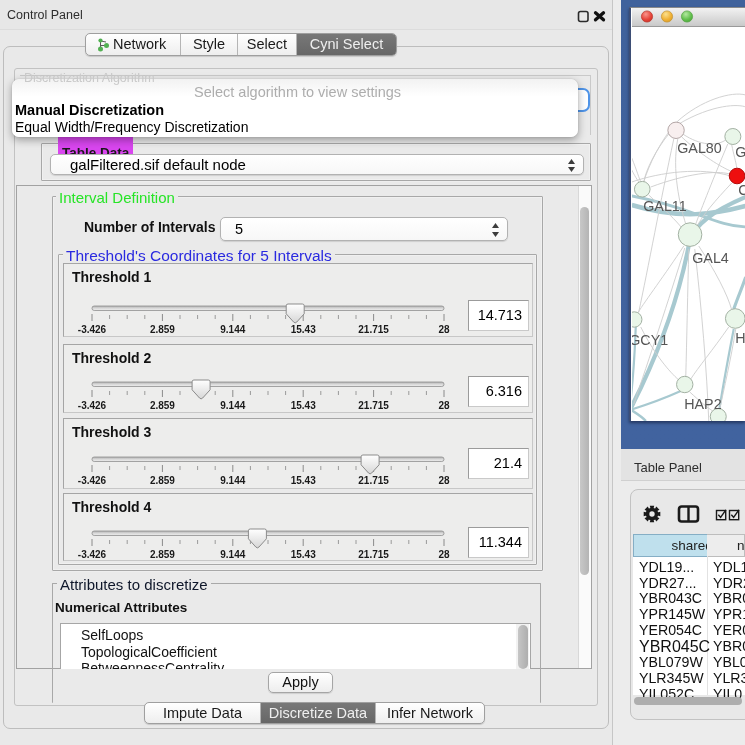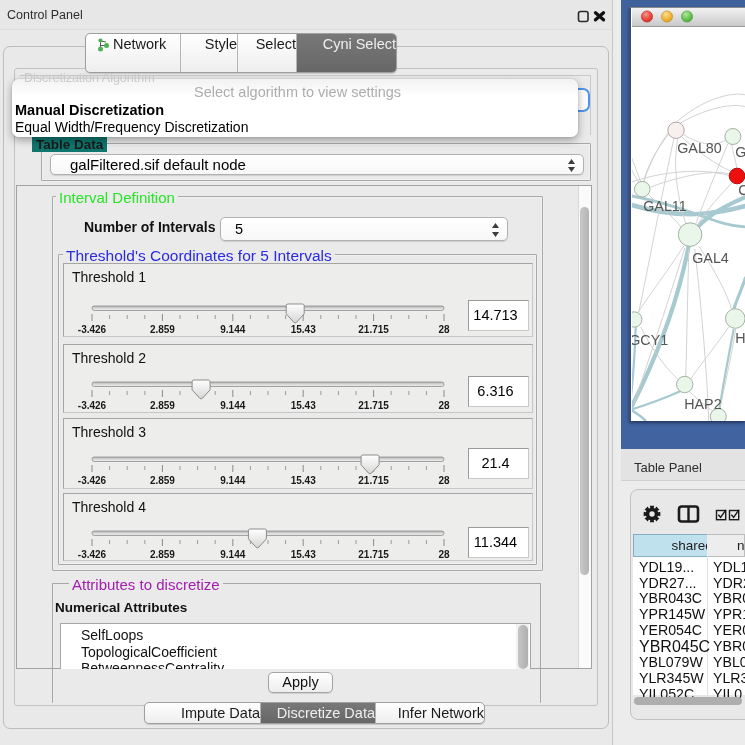--- a/index.html
+++ b/index.html
@@ -1,59 +1,59 @@
 <!DOCTYPE html>
 <html><head><meta charset="utf-8"><style>
 *{margin:0;padding:0;box-sizing:border-box}
 body{width:745px;height:745px;position:relative;overflow:hidden;background:#e9e9e9;
  font-family:"Liberation Sans",sans-serif;-webkit-font-smoothing:antialiased}
 .abs{position:absolute}
 .tpanel{position:absolute;left:0;width:470px;background:#ededec;border:1px solid #a5a5a5;
  border-right-color:#c7c7c7;border-bottom-color:#c7c7c7}
-.tlabel{position:absolute;left:8px;top:5px;font-size:14px;font-weight:normal;color:#111}
+.tlabel{position:absolute;left:8px;top:5px;font-size:14px;font-weight:bold;color:#111}
 .tfield{position:absolute;left:404px;width:61px;height:31px;background:#fff;border:1px solid #9b9b9b;
- border-bottom-color:#c9c9c9;border-right-color:#c9c9c9;font-size:14.5px;color:#000;text-align:center;
+ border-bottom-color:#c9c9c9;border-right-color:#c9c9c9;font-size:14.5px;color:#000;text-align:right;
  padding-right:6px;line-height:29px}
 .combo{position:absolute;background:linear-gradient(#ffffff,#f7f7f7);border:1px solid #b2b2b2;
  border-radius:5px;font-size:13px;color:#000;box-shadow:0 1px 1px rgba(0,0,0,0.12)}
 .carr{position:absolute;right:7px;width:9px;top:0;bottom:0}
 .grp{position:absolute;border:1px solid #a8a8a8;border-radius:1px;box-shadow:inset 0 0 0 0.5px #f5f5f5, 0.5px 0.5px 0 #f2f2f2}
 .glab{position:absolute;top:-9px;background:#eaeaea;padding:0 3px;font-size:15px;line-height:17px}
 .seg{position:absolute;display:flex;border:1px solid #9f9f9f;border-radius:5px;overflow:hidden;
  background:linear-gradient(#ffffff,#eeeeee);box-shadow:0 1px 1px rgba(0,0,0,0.15);font-size:14.5px}
-.seg>div{line-height:21px;text-align:right;color:#1a1a1a;border-right:1px solid #b5b5b5;box-sizing:border-box}
+.seg>div{line-height:21px;text-align:center;color:#1a1a1a;border-right:1px solid #b5b5b5;box-sizing:border-box}
 .seg>div:last-child{border-right:none}
 .seg>div.on{background:linear-gradient(#787878,#676767);color:#efefef}
 </style></head><body>
 
 <div class="abs" style="left:0;top:0;width:612px;height:30px;background:#e7e7e7;border-bottom:1px solid #dcdcdc"></div>
 <div class="abs" style="left:7px;top:8px;font-size:12.5px;color:#2e2e2e">Control Panel</div>
 <svg class="abs" style="left:576px;top:10px" width="32" height="14" viewBox="0 0 32 14">
 <rect x="2.5" y="1.5" width="9.5" height="10" rx="2" fill="none" stroke="#2b2b2b" stroke-width="1.6"></rect>
 <path d="M 19.5 2.8 L 27.5 9.8 M 27.5 2.8 L 19.5 9.8" stroke="#111" stroke-width="3.3" stroke-linecap="round"></path>
 </svg>
 
 <div class="abs" style="left:3px;top:46px;width:606px;height:683px;background:#e9e9e9;border:1px solid #bdbdbd;border-radius:7px"></div>
 
 <div class="abs" style="left:14px;top:68px;width:584px;height:638px;background:#eaeaea;border:1px solid #c2c2c2;border-radius:3px"></div>
 
-<div class="seg" style="left:85px;top:33px;height:40px">
+<div class="seg" style="left:85px;top:33px;height:23px">
 <div style="width:95px;position:relative;padding-left:27px;text-align:left"><svg style="position:absolute;left:11px;top:4px" width="13" height="14" viewBox="0 0 13 14">
         <path d="M3.5 3 L3.5 11 M3.5 7.5 L9.5 7.5 M3.5 3 L9 4" stroke="#5a5a5a" stroke-width="1" fill="none"></path>
         <circle cx="3.5" cy="2.5" r="2.1" fill="#4faf4f"></circle>
         <circle cx="3.5" cy="11" r="2.5" fill="#53b053"></circle>
         <circle cx="9.5" cy="7.5" r="2.5" fill="#53b053"></circle>
       </svg>Network</div>
 <div style="width:57px">Style</div>
 <div style="width:59px">Select</div>
 <div class="on" style="width:99px">Cyni Select</div>
 </div>
 
 <div class="grp" style="left:41px;top:143px;width:550px;height:38px"></div>
-<div class="abs" style="left:32px;top:137px;background:#0f766e;padding:0 4px;font-size:13.5px;font-weight:bold;color:#1a1a1a">Table Data</div>
+<div class="abs" style="left:58px;top:137px;background:#d946ef;padding:8px 4px;font-size:13.5px;font-weight:bold;color:#1a1a1a">Table Data</div>
 <div class="combo" style="left:50px;top:154px;width:534px;height:21px;line-height:20px;padding-left:19px;font-size:15px">galFiltered.sif default node
 <svg class="carr" width="9" height="21" viewBox="0 0 9 21">
       <path d="M4.5 4 L8 9 L1 9 Z" fill="#3c3c3c"></path>
       <path d="M4.5 17 L8 12 L1 12 Z" fill="#3c3c3c"></path>
     </svg></div>
 
 <div class="abs" style="left:16px;top:185px;width:576px;height:484px;background:#eaeaea;border:1px solid #a2a2a2"></div>
 
 <div class="abs" style="left:578px;top:186px;width:13px;height:482px;background:#fafafa;border-left:1px solid #d8d8d8"></div>
 <div class="abs" style="left:580px;top:207px;width:9px;height:368px;background:linear-gradient(90deg,#c8c8c8,#b4b4b4);border-radius:5px"></div>
@@ -229,21 +229,21 @@
           <text x="285.6" y="33" text-anchor="middle" font-size="10" font-weight="bold" fill="#1a1a1a">21.715</text>
           <text x="356.0" y="33" text-anchor="middle" font-size="10" font-weight="bold" fill="#1a1a1a">28</text>
           <path d="M 162.2 1.5 h 14.4 q 1.8 0 1.8 1.8 v 8 l -7.4 8.2 q -1.6 1.8 -3.2 0 l -7.4 -8.2 v -8 q 0 -1.8 1.8 -1.8 z" transform="translate(0,2.5)" fill="url(#thg)" stroke="#8b8b8b" stroke-width="1"></path>
         </svg>
       </div>
   <div class="tfield" style="top:33px">11.344</div>
 </div>
 </div>
 
 <div class="grp" style="left:52px;top:583px;width:489px;height:120px;border-bottom:none;box-shadow:none"></div>
-<div class="glab" style="left:69px;top:576px;color:#a21caf;background:#eaeaea">Attributes to discretize</div>
+<div class="glab" style="left:57px;top:576px;color:#0f172a;background:#eaeaea">Attributes to discretize</div>
 <div class="abs" style="left:55px;top:600px;font-size:13.5px;font-weight:bold;color:#111">Numerical Attributes</div>
 <div class="abs" style="left:60px;top:623px;width:471px;height:46px;background:#fff;border:1px solid #a6a6a6;border-bottom:none;overflow:hidden">
  <div style="position:absolute;left:20px;top:3px;font-size:14px;color:#111;line-height:16.5px">SelfLoops<br>TopologicalCoefficient<br>BetweennessCentrality</div>
  <div style="position:absolute;right:1px;top:0;width:13px;height:46px;background:#f2f2f2"></div>
  <div style="position:absolute;right:2.5px;top:1px;width:10px;height:44px;background:linear-gradient(90deg,#c6c6c6,#aeaeae);border-radius:5px"></div>
 </div>
 
 <div class="abs" style="left:268px;top:672px;width:65px;height:21px;background:linear-gradient(#ffffff,#ededed);border:1px solid #a5a5a5;border-radius:5px;text-align:center;font-size:14.5px;line-height:19px;color:#111;box-shadow:0 1px 1px rgba(0,0,0,0.12)">Apply</div>
 
 <div class="seg" style="left:144px;top:702px;height:22px">

